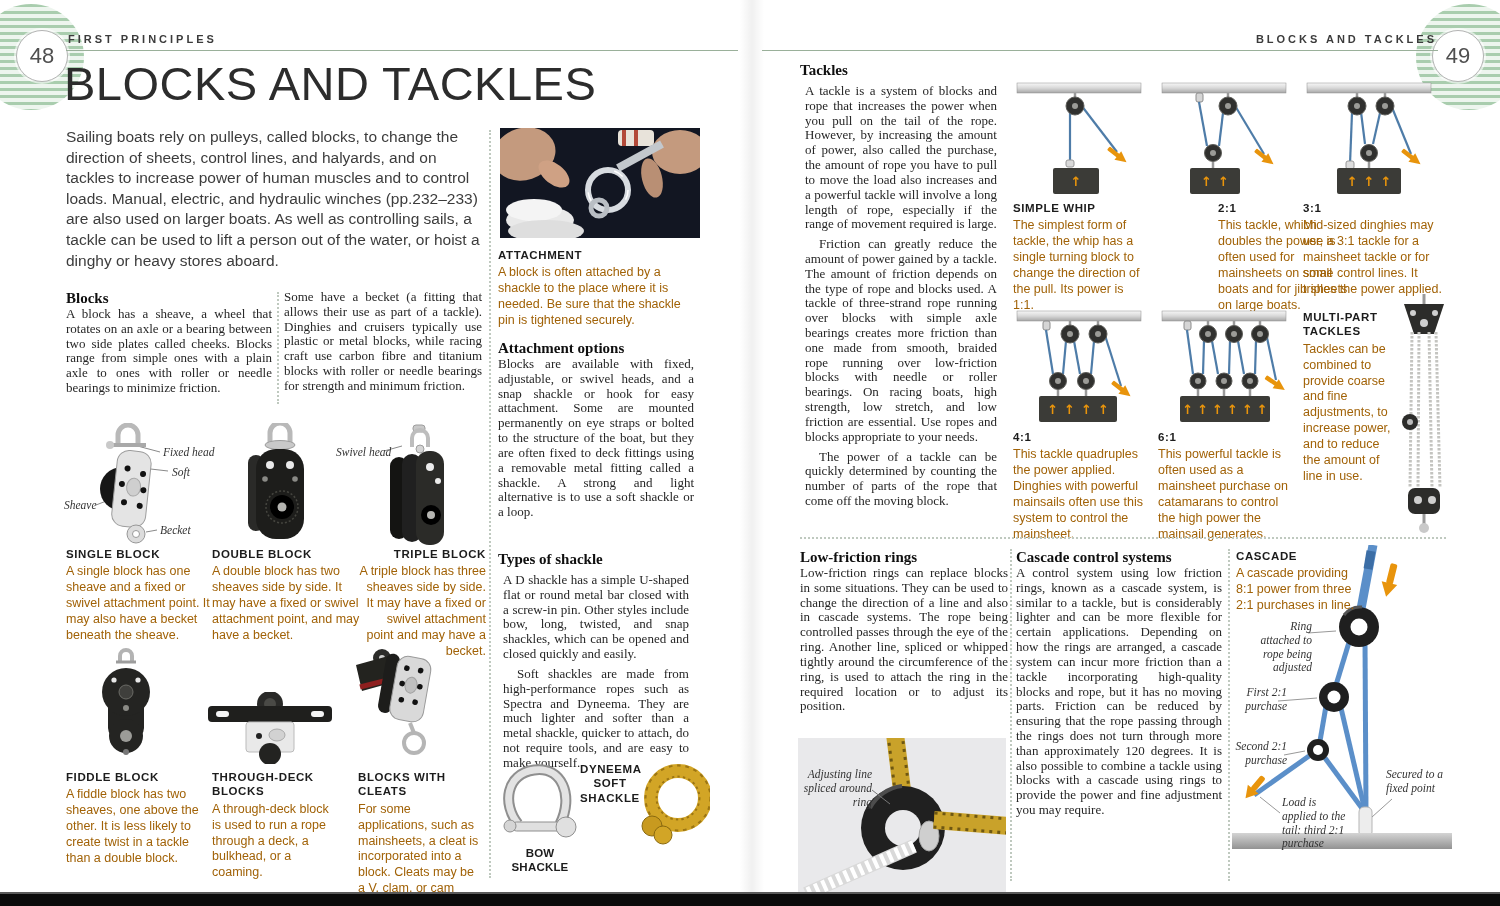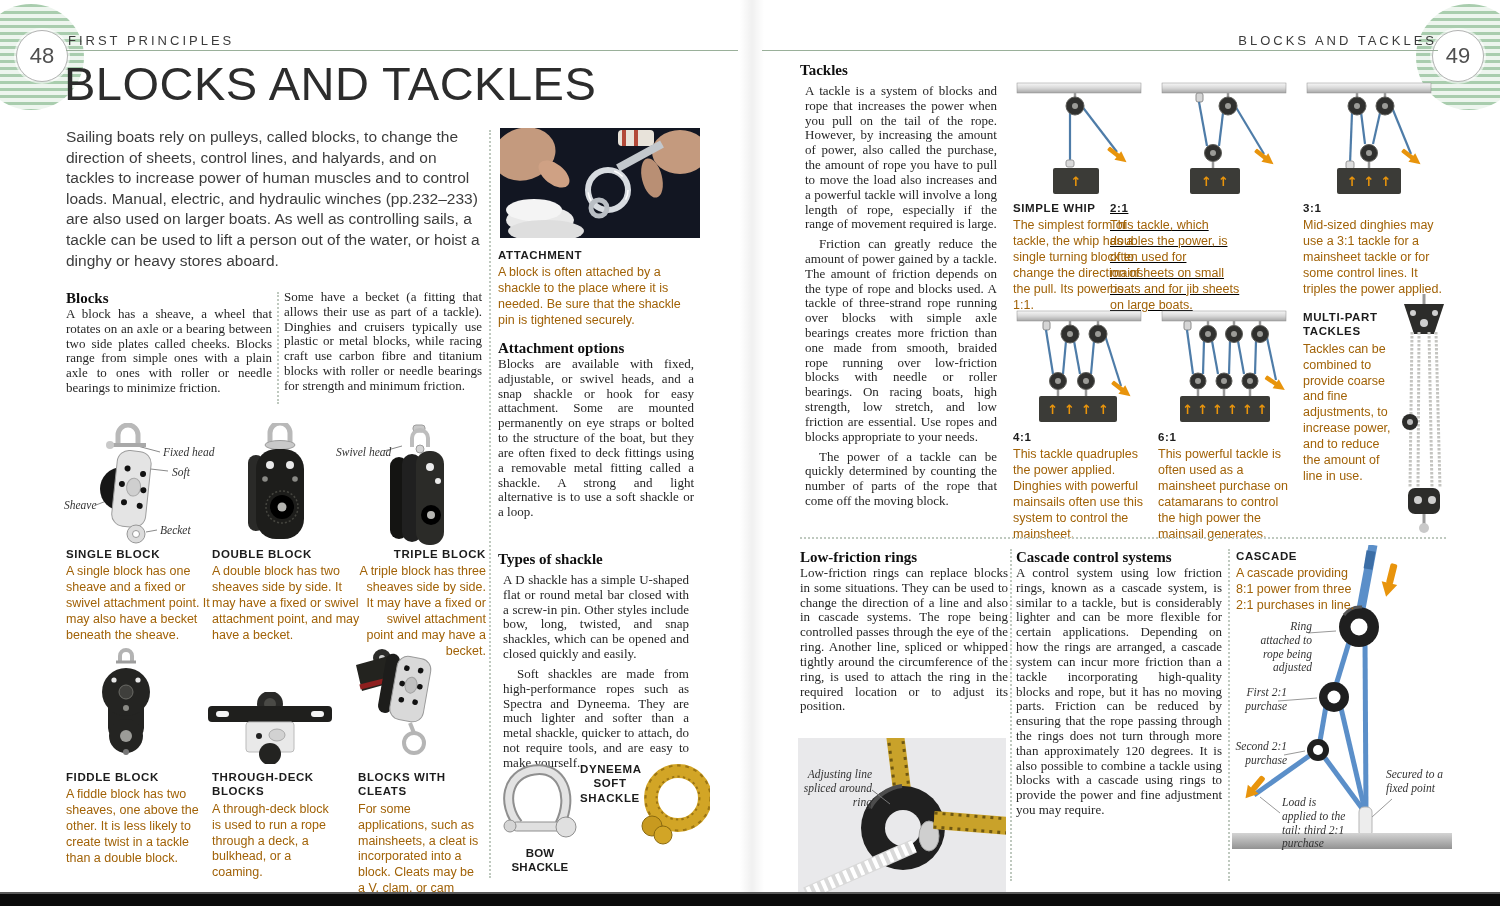--- a/index.html
+++ b/index.html
@@ -5,21 +5,21 @@
   html,body{margin:0;padding:0;background:#ffffff;}
   .spread{position:relative;width:1500px;height:906px;background:#fff;overflow:hidden;
           font-family:"Liberation Sans",sans-serif;}
   .abs{position:absolute;}
   
   .circle-green{position:absolute;width:106px;height:106px;border-radius:50%;
     background:repeating-linear-gradient(180deg,#a9cdae 0 3px,#edf5ee 3px 7px);}
   .circle-num{position:absolute;width:50px;height:50px;border-radius:50%;background:#fff;
     border:1px solid #b3b3b3;display:flex;align-items:center;justify-content:center;
     font-size:22px;color:#4f4f4f;box-shadow:0 0 0 2px rgba(255,255,255,.6);}
-  .running-head{font-size:13px;letter-spacing:3px;color:#3b3b3b;}
+  .running-head{font-size:11px;letter-spacing:3px;color:#3b3b3b;font-weight:bold;}
   .rule{height:1px;background:#9ab09a;}
   .page-title{font-size:47px;font-weight:300;letter-spacing:.5px;color:#2c2c2c;line-height:1;}
   .intro{font-size:15.5px;line-height:1.33;color:#3c3c3c;}
   .s-head{font-family:"Liberation Serif",serif;font-weight:bold;font-size:15px;color:#0f0f0f;}
   .s-body{font-family:"Liberation Serif",serif;font-size:13px;line-height:1.14;color:#262626;text-align:justify;}
   .s-body p{margin:5px;}
   .s-body p.ind{text-indent:14px;}
   .cap-title{font-size:11.5px;font-weight:bold;letter-spacing:.6px;color:#1c1c1c;line-height:1.25;margin-bottom:3px;}
   .cap-text{font-size:12.5px;line-height:1.27;color:#a16207;}
   .diagram-label{font-family:"Liberation Serif",serif;font-style:italic;font-size:11.5px;line-height:1.2;color:#333;}
@@ -329,21 +329,21 @@
         <polygon points="-5.5,-4 5.5,-4 0,7" fill="#e8940c"></polygon>
       </g>
     </svg>
     <div class="load-box" style="left:34px;top:88px;width:64px;height:26px;">↑↑↑</div>
   </div>
 
   <div class="abs" style="left:1013px;top:201px;width:134px;">
     <div class="cap-title">SIMPLE WHIP</div>
     <div class="cap-text">The simplest form of tackle, the whip has a single turning block to change the direction of the pull. Its power is 1:1.</div>
   </div>
-  <div class="abs" style="left:1110px;top:201px;width:140px;text-decoration:underline;">
+  <div class="abs" style="left:1218px;top:201px;width:140px;">
     <div class="cap-title">2:1</div>
     <div class="cap-text">This tackle, which doubles the power, is often used for mainsheets on small boats and for jib sheets on large boats.</div>
   </div>
   <div class="abs" style="left:1303px;top:201px;width:140px;">
     <div class="cap-title">3:1</div>
     <div class="cap-text">Mid-sized dinghies may use a 3:1 tackle for a mainsheet tackle or for some control lines. It triples the power applied.</div>
   </div>
 
   <div class="abs" style="left:1013px;top:308px;width:132px;height:122px;">
     <svg width="132" height="122" viewBox="0 0 132 122">

